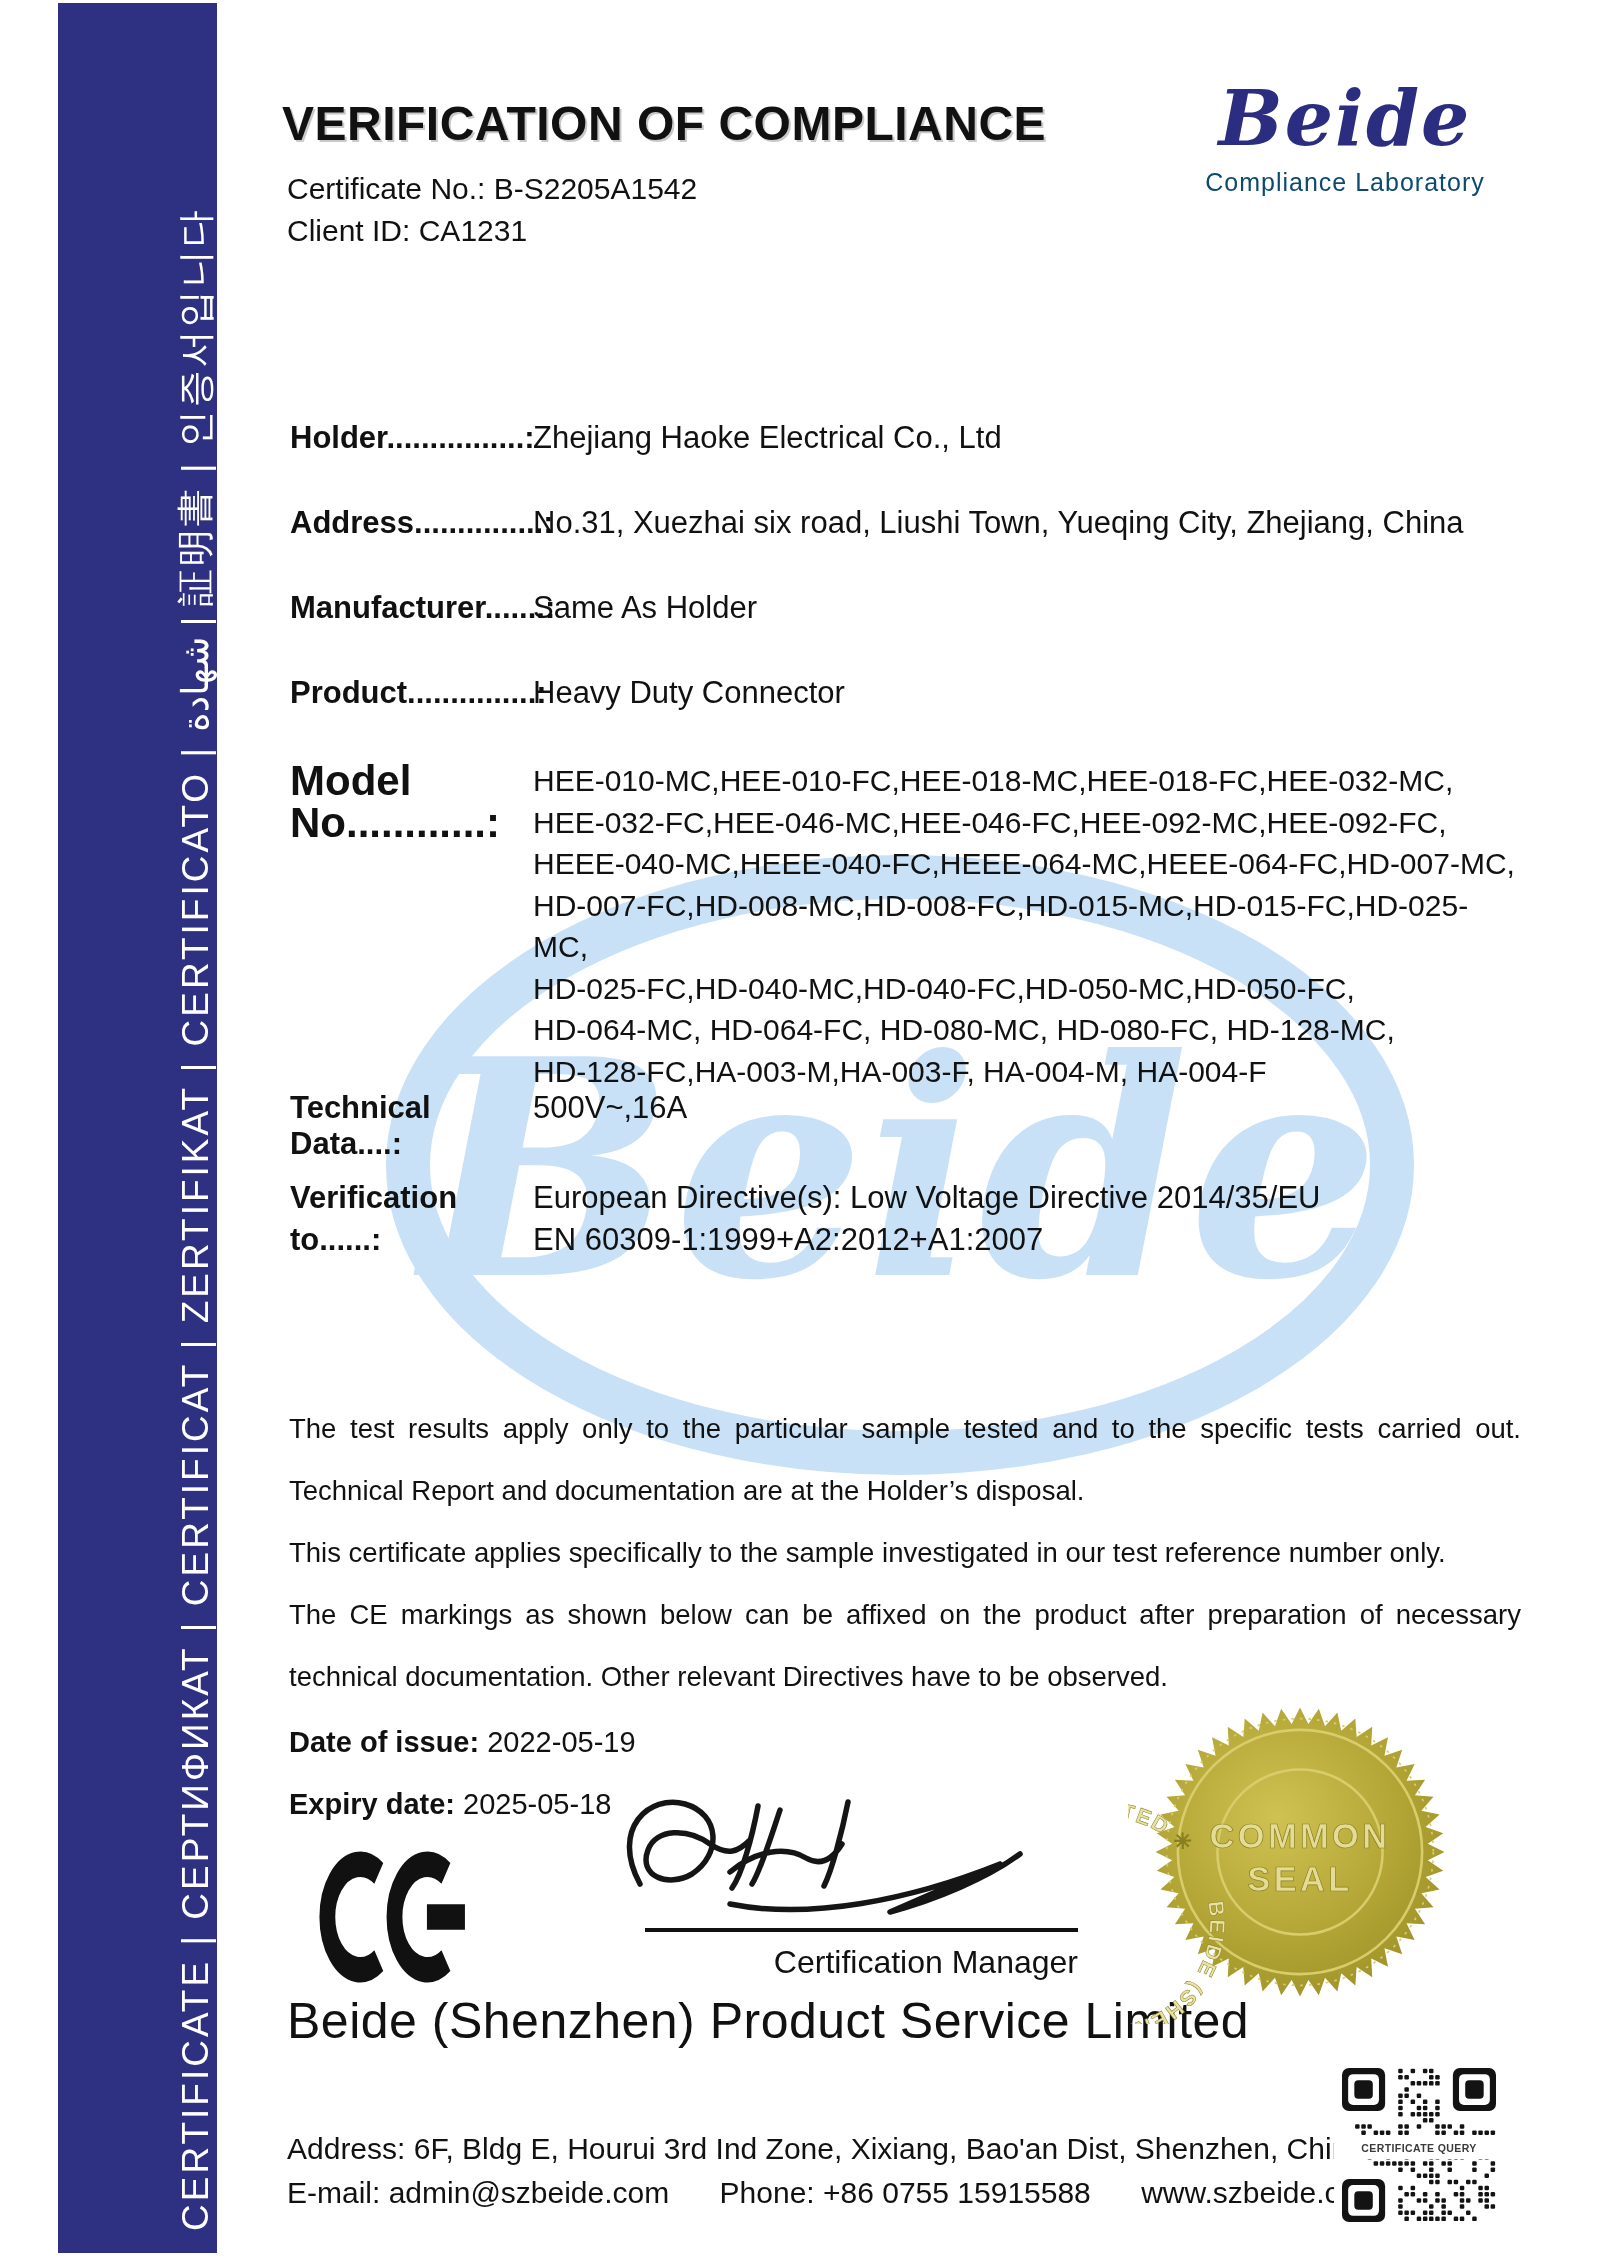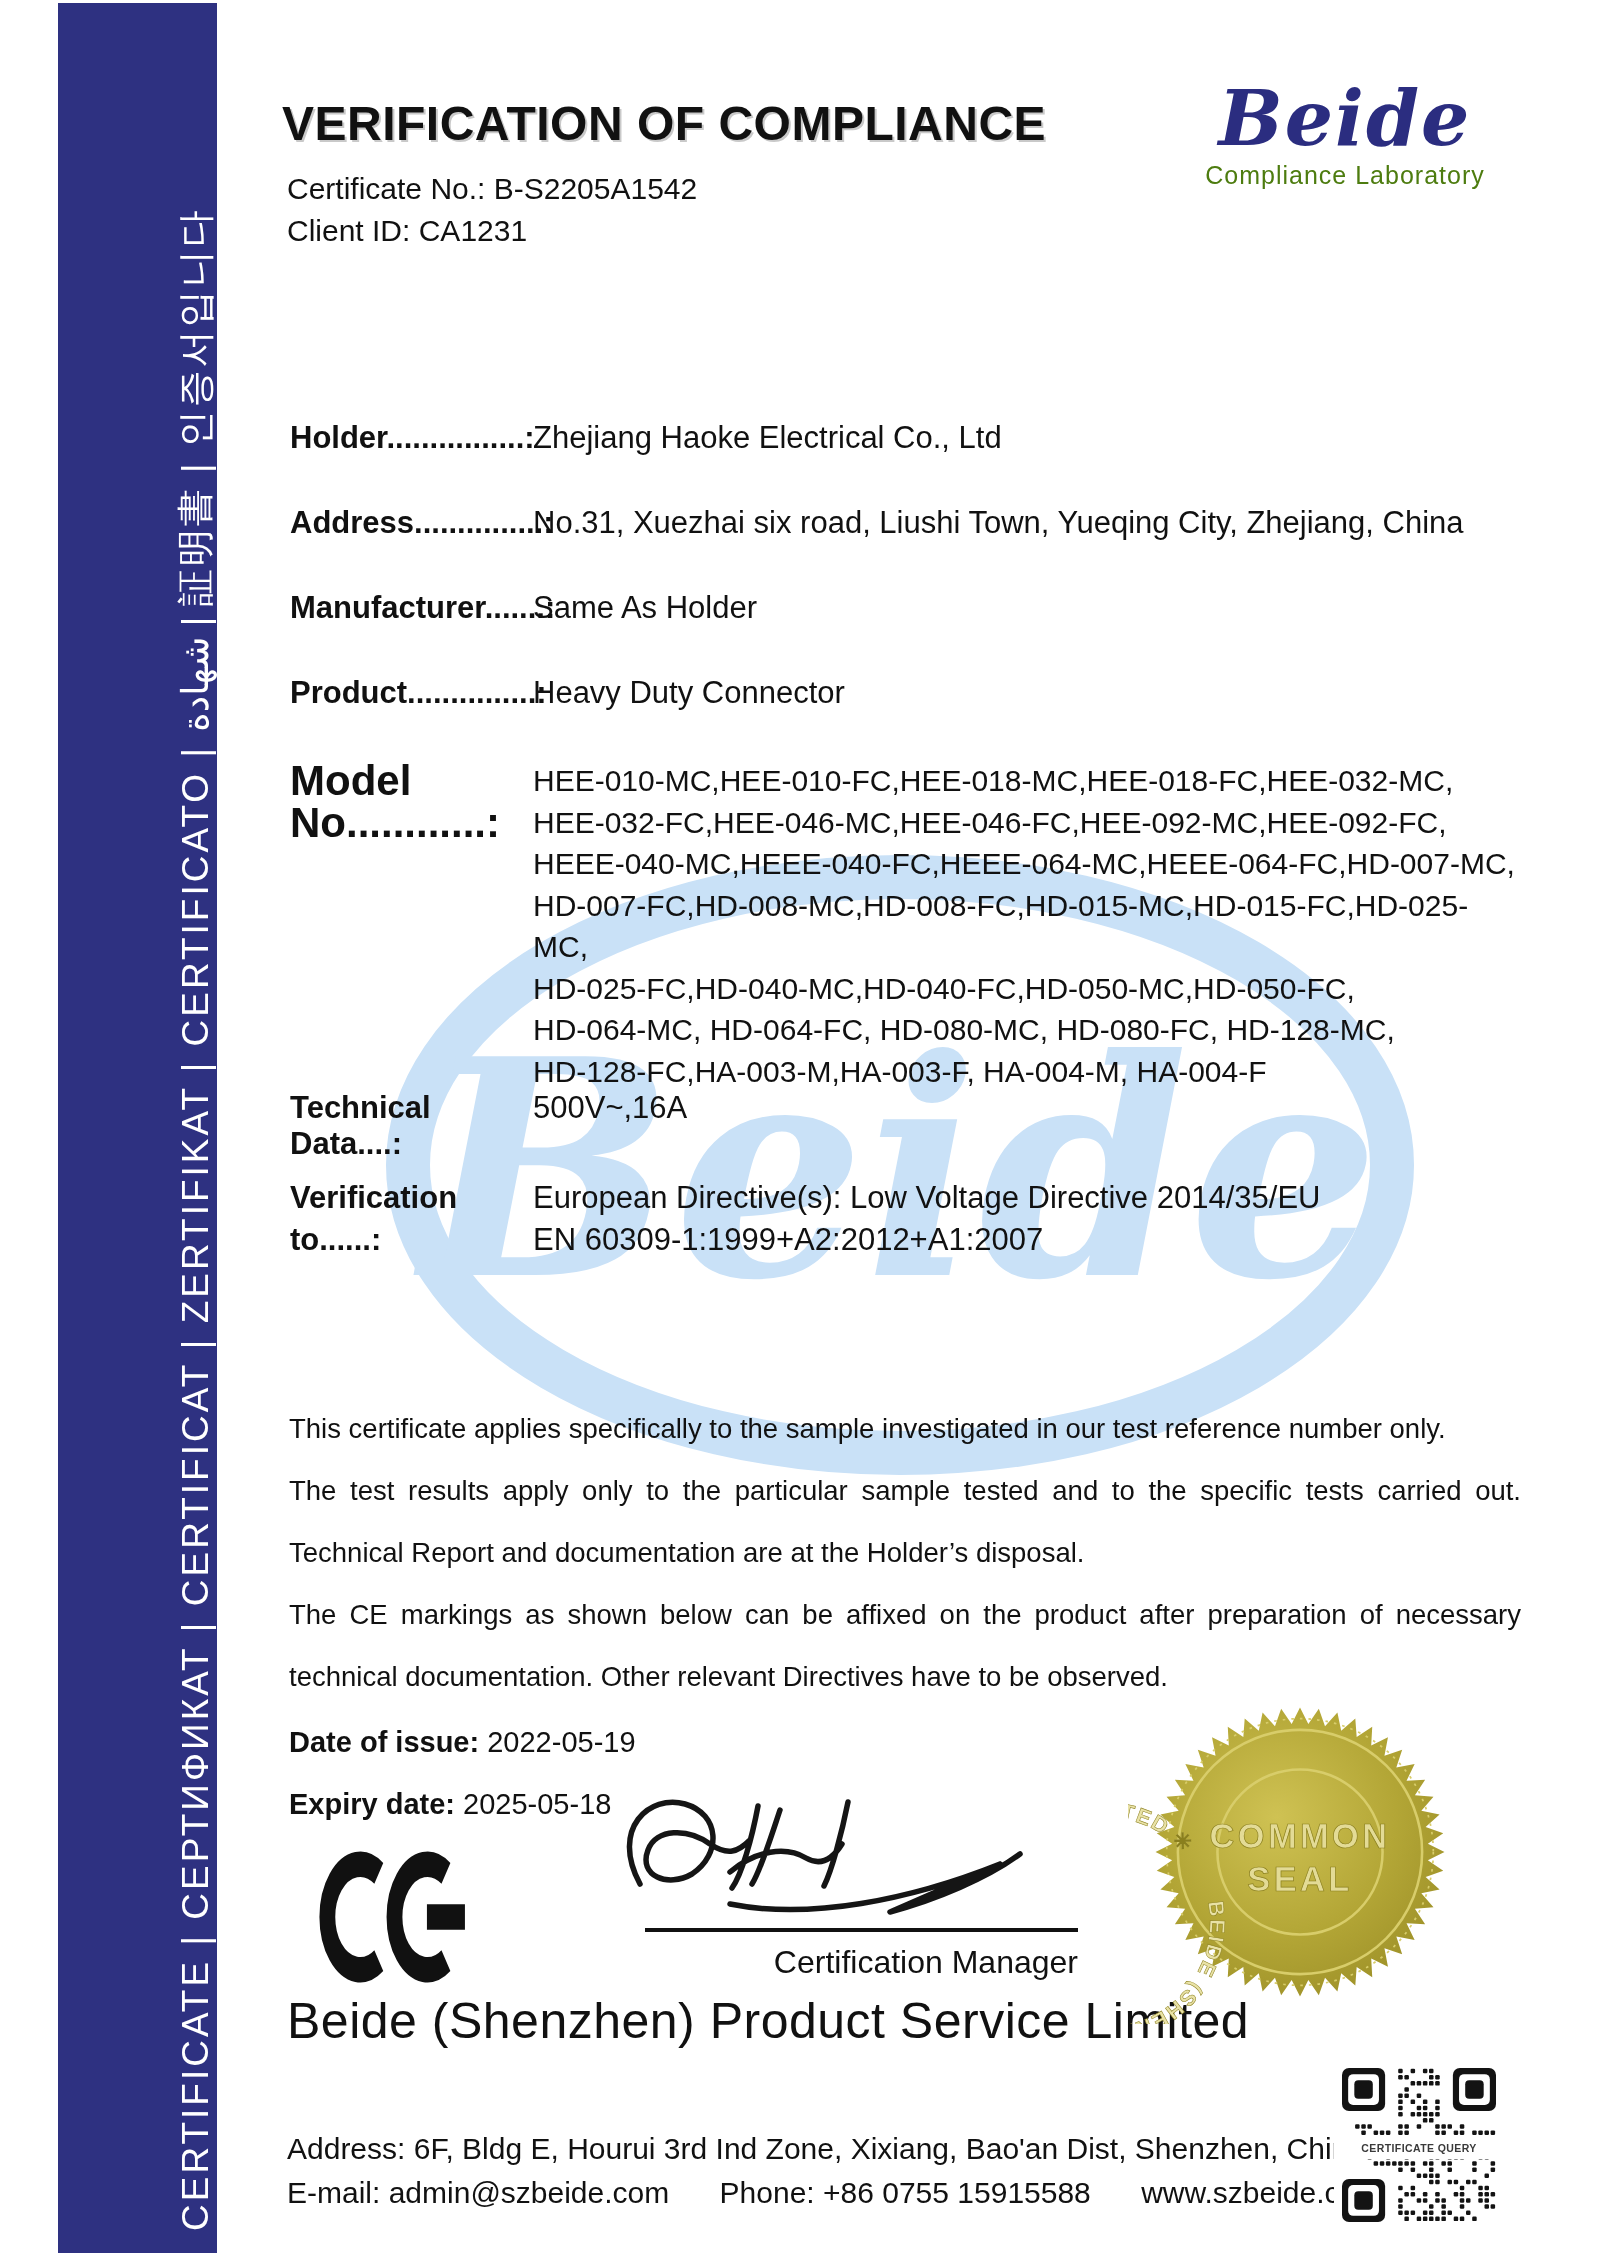--- a/index.html
+++ b/index.html
@@ -17,21 +17,21 @@
   #watermark ellipse{fill:none;stroke:#c9e1f7;stroke-width:44px;}
   
   .abs{position:absolute;}
   #title{left:282px;top:96px;font-size:48px;font-weight:bold;letter-spacing:.5px;
         text-shadow:2px 2px 0 #c9c9c9;}
   #cert-no{left:287px;top:172px;font-size:30px;}
   #client-id{left:287px;top:214px;font-size:30px;}
   #logo{left:1180px;top:80px;width:330px;text-align:center;}
   #logo .logo-word{font-family:"DejaVu Serif",serif;font-style:italic;font-weight:bold;
         font-size:76px;color:#2b2d80;letter-spacing:2px;line-height:78px;}
-  #logo .logo-sub{font-size:25px;color:#4d7c0f;letter-spacing:1px;margin-top:3px;}
+  #logo .logo-sub{font-size:25px;color:#0c4a6e;letter-spacing:1px;margin-top:10px;}
   
   .frow{position:absolute;left:290px;width:1230px;font-size:31px;z-index:1;display:flex;}
   .flabel{display:inline-block;width:243px;font-weight:bold;flex:0 0 243px;}
   .fval{display:inline-block;}
   .mlines div{line-height:41.5px;}
   .mlines{line-height:41.5px;}
   .lh{line-height:41.5px;}
   
   #paras{left:289px;top:1398px;width:1232px;font-size:27.5px;line-height:62px;
         text-align:justify;z-index:1;}
@@ -116,22 +116,22 @@
   </div>
   <div class="frow" style="top:1177px">
     <span class="flabel lh">Verification to......:</span>
     <span class="fval mlines">
       <div>European Directive(s): Low Voltage Directive 2014/35/EU</div>
       <div>EN 60309-1:1999+A2:2012+A1:2007</div>
     </span>
   </div>
 
   <div id="paras" class="abs">
+    <p>The test results apply only to the particular sample tested and to the specific tests carried out. Technical Report and documentation are at the Holder’s disposal.</p>
     <p>This certificate applies specifically to the sample investigated in our test reference number only.</p>
-    <p>The test results apply only to the particular sample tested and to the specific tests carried out. Technical Report and documentation are at the Holder’s disposal.</p>
     <p>The CE markings as shown below can be affixed on the product after preparation of necessary technical documentation. Other relevant Directives have to be observed.</p>
   </div>
   <div class="dateline abs" style="top:1726px">
     <b>Date of issue:</b>
     <span>2022-05-19</span>
   </div>
   <div class="dateline abs" style="top:1788px">
     <b>Expiry date:</b>
     <span>2025-05-18</span>
   </div>

